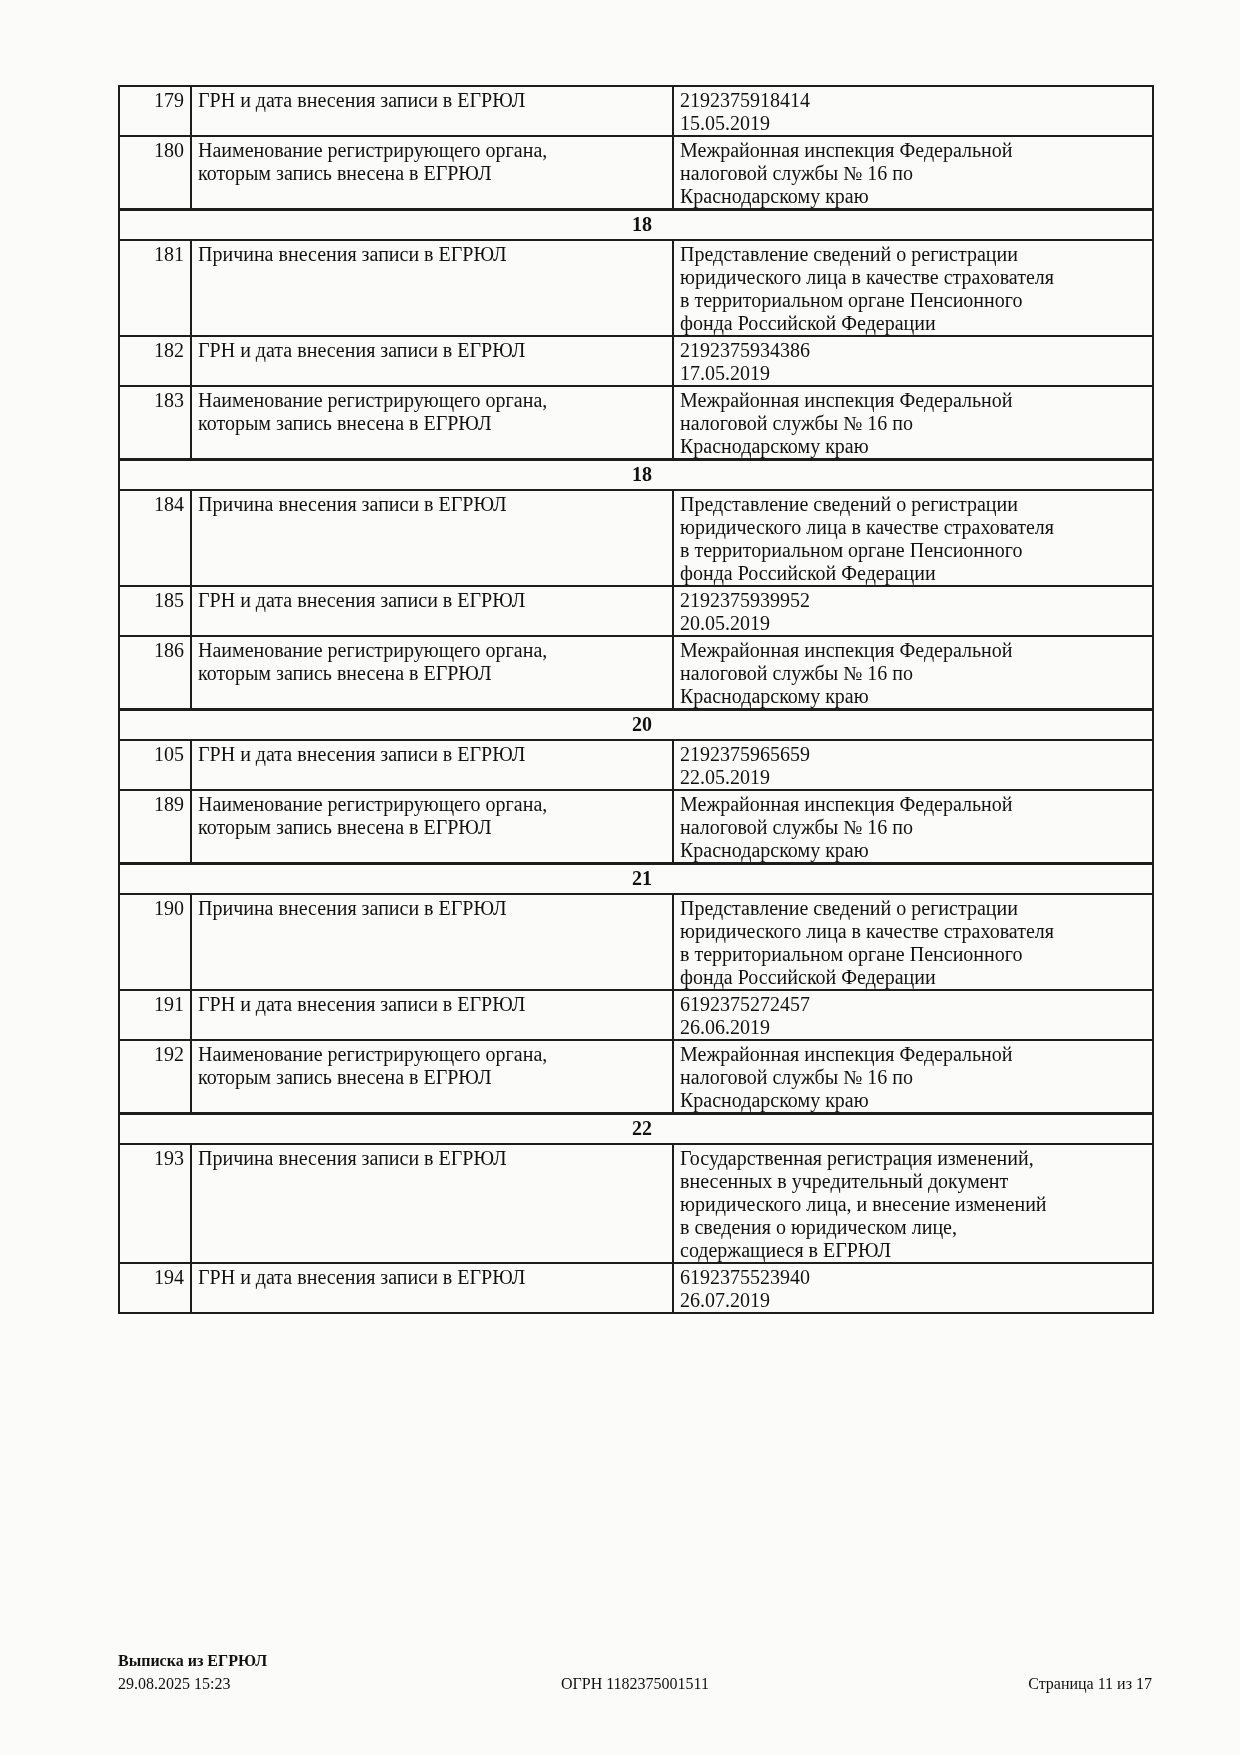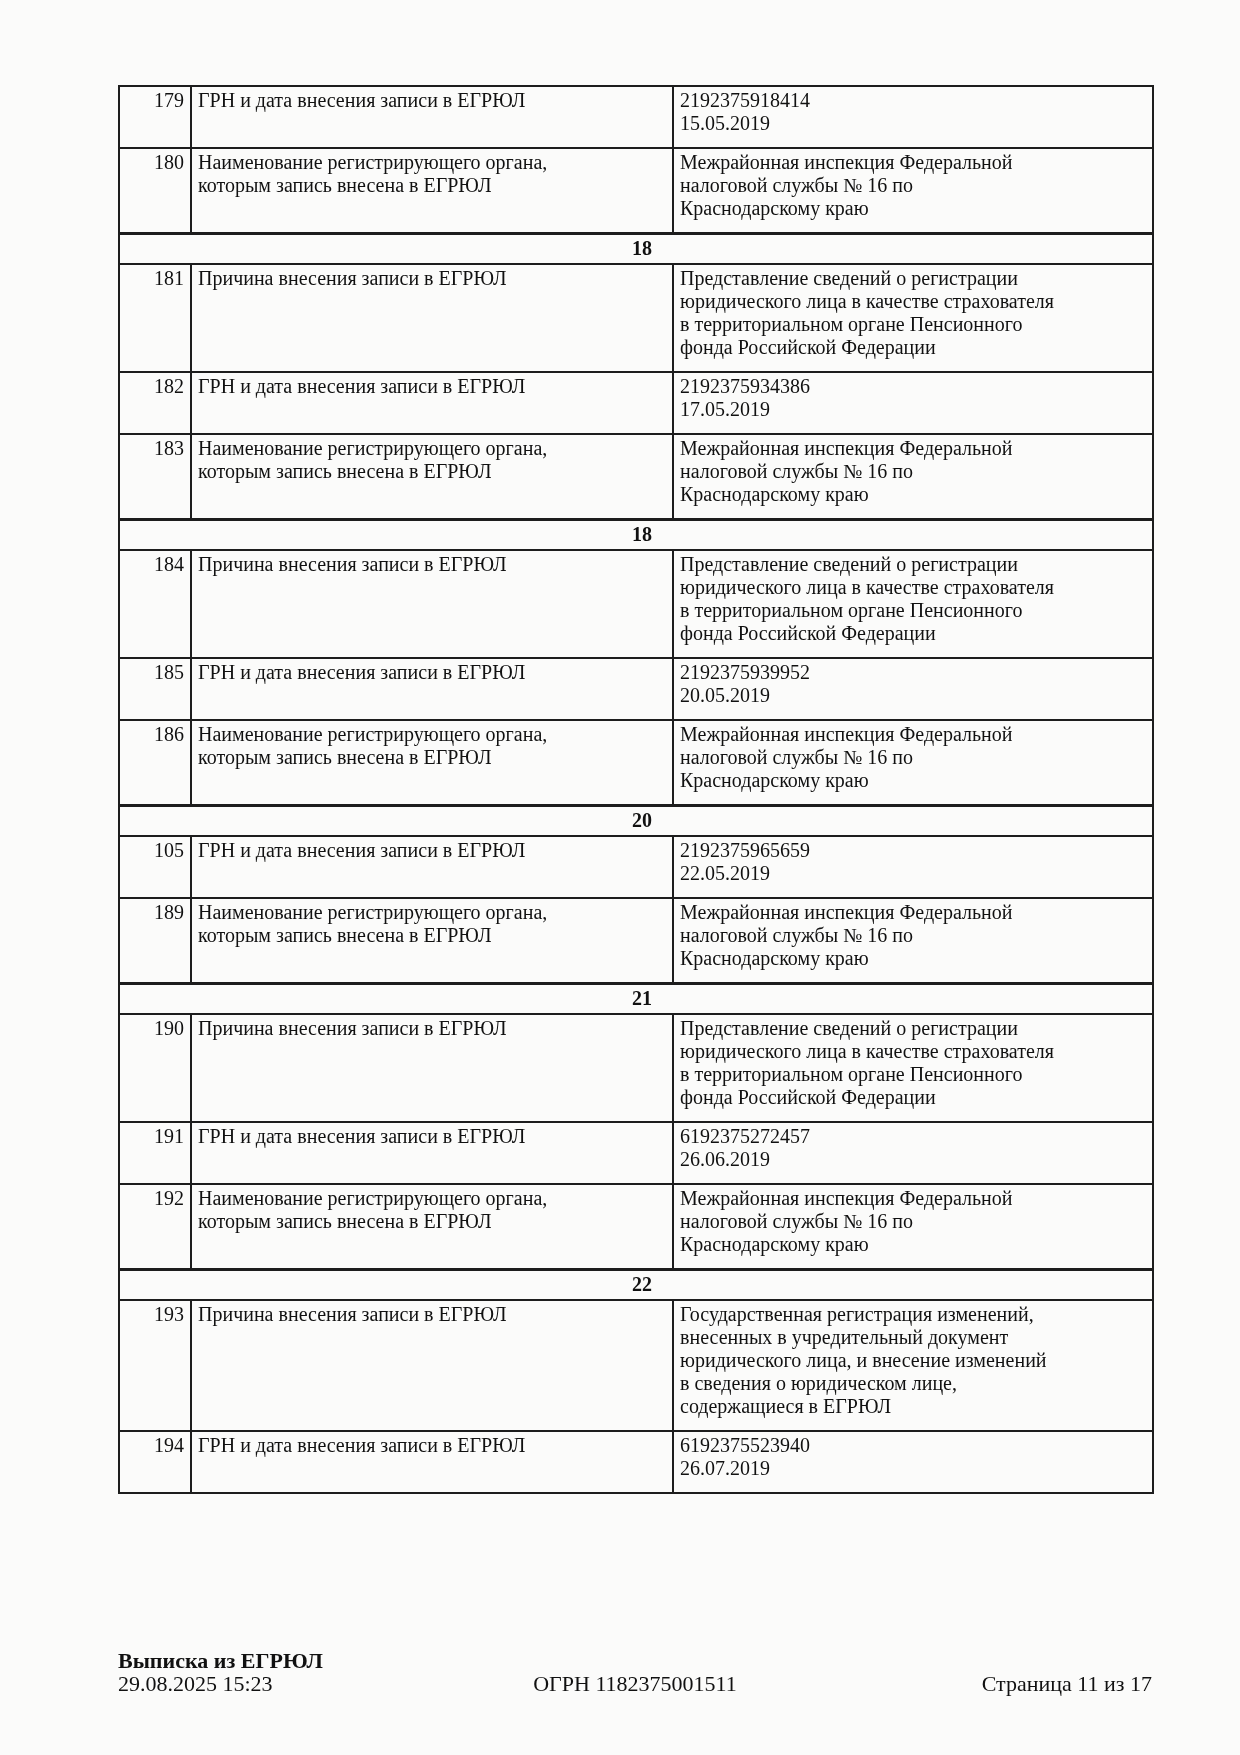--- a/index.html
+++ b/index.html
@@ -25,21 +25,21 @@
     top: 85px;
     width: 1034px;
     border-collapse: collapse;
     table-layout: fixed;
   }
   .registry-table td {
     border: 2px solid #1d1d1d;
     font-size: 20px;
     line-height: 23px;
     vertical-align: top;
-    padding: 2px 6px 12px 6px;
+    padding: 2px 6px 0 6px;
     word-wrap: break-word;
   }
   .col-num   { width: 72px; }
   .col-label { width: 482px; }
   .col-value { width: 480px; }
   .cell-num {
     text-align: right;
     padding-right: 15px;
   }
   .cell-label {
@@ -58,21 +58,21 @@
     padding: 2px 0 3px 12px;
     border-top-width: 3px;
     margin-top: 27px;
   }
   .footer {
     position: absolute;
     left: 118px;
     top: 1649px;
     width: 1034px;
     height: 48px;
-    font-size: 22px;
+    font-size: 16px;
     line-height: 23px;
   }
   .footer-left {
     position: absolute;
     left: 0;
     top: 0;
   }
   .footer-title {
     font-weight: bold;
   }

